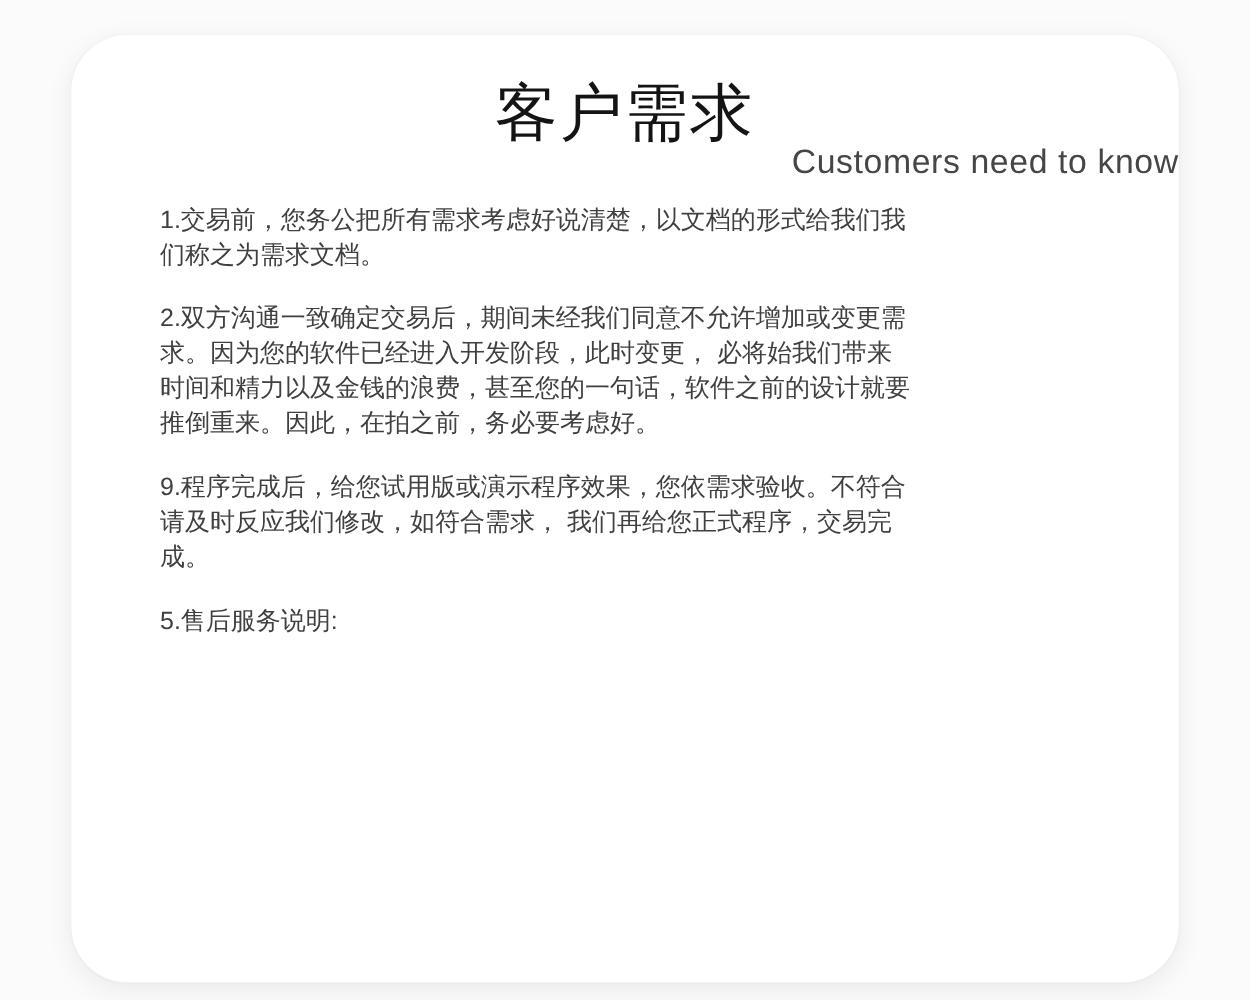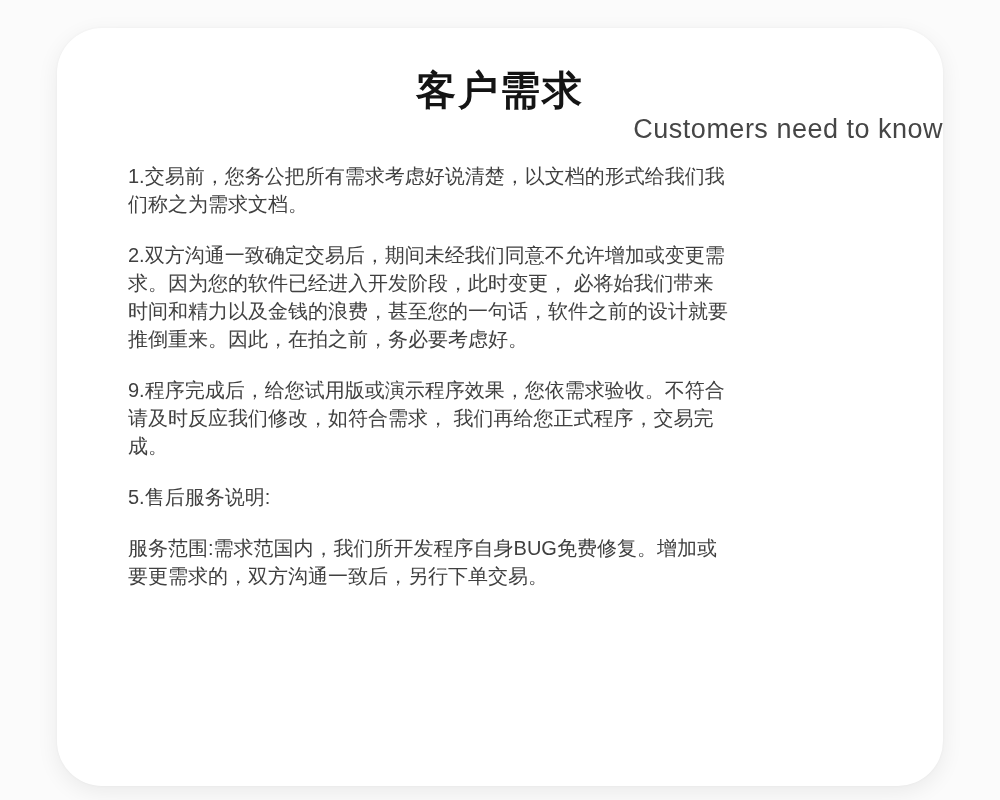--- a/index.html
+++ b/index.html
@@ -23,23 +23,23 @@
     top: 28px;
     width: 886px;
     height: 758px;
     background: #ffffff;
     border-radius: 45px;
     box-shadow: 0 6px 22px rgba(0,0,0,0.07), 0 0 3px rgba(0,0,0,0.04);
   }
   .card-title {
     margin: 40px 0 0 0;
     text-align: center;
-    font-size: 40px;
+    font-size: 50px;
     line-height: 44px;
-    font-weight: 700;
+    font-weight: 400;
     color: #141414;
     letter-spacing: 2px;
   }
   .card-subtitle {
     margin: 2px 0 0 0;
     text-align: right;
     font-size: 27px;
     line-height: 30px;
     font-weight: 400;
     color: #464646;
@@ -67,17 +67,15 @@
       <p class="para">1.交易前，您务公把所有需求考虑好说清楚，以文档的形式给我们我
 们称之为需求文档。</p>
       <p class="para">2.双方沟通一致确定交易后，期间未经我们同意不允许增加或变更需
 求。因为您的软件已经进入开发阶段，此时变更， 必将始我们带来
 时间和精力以及金钱的浪费，甚至您的一句话，软件之前的设计就要
 推倒重来。因此，在拍之前，务必要考虑好。</p>
       <p class="para">9.程序完成后，给您试用版或演示程序效果，您依需求验收。不符合
 请及时反应我们修改，如符合需求， 我们再给您正式程序，交易完
 成。</p>
       <p class="para">5.售后服务说明:</p>
-      <p class="para">服务范围:需求范国内，我们所开发程序自身BUG免费修复。增加或
-要更需求的，双方沟通一致后，另行下单交易。</p>
     </div>
   </div>
 </div>
 
 </body></html>

